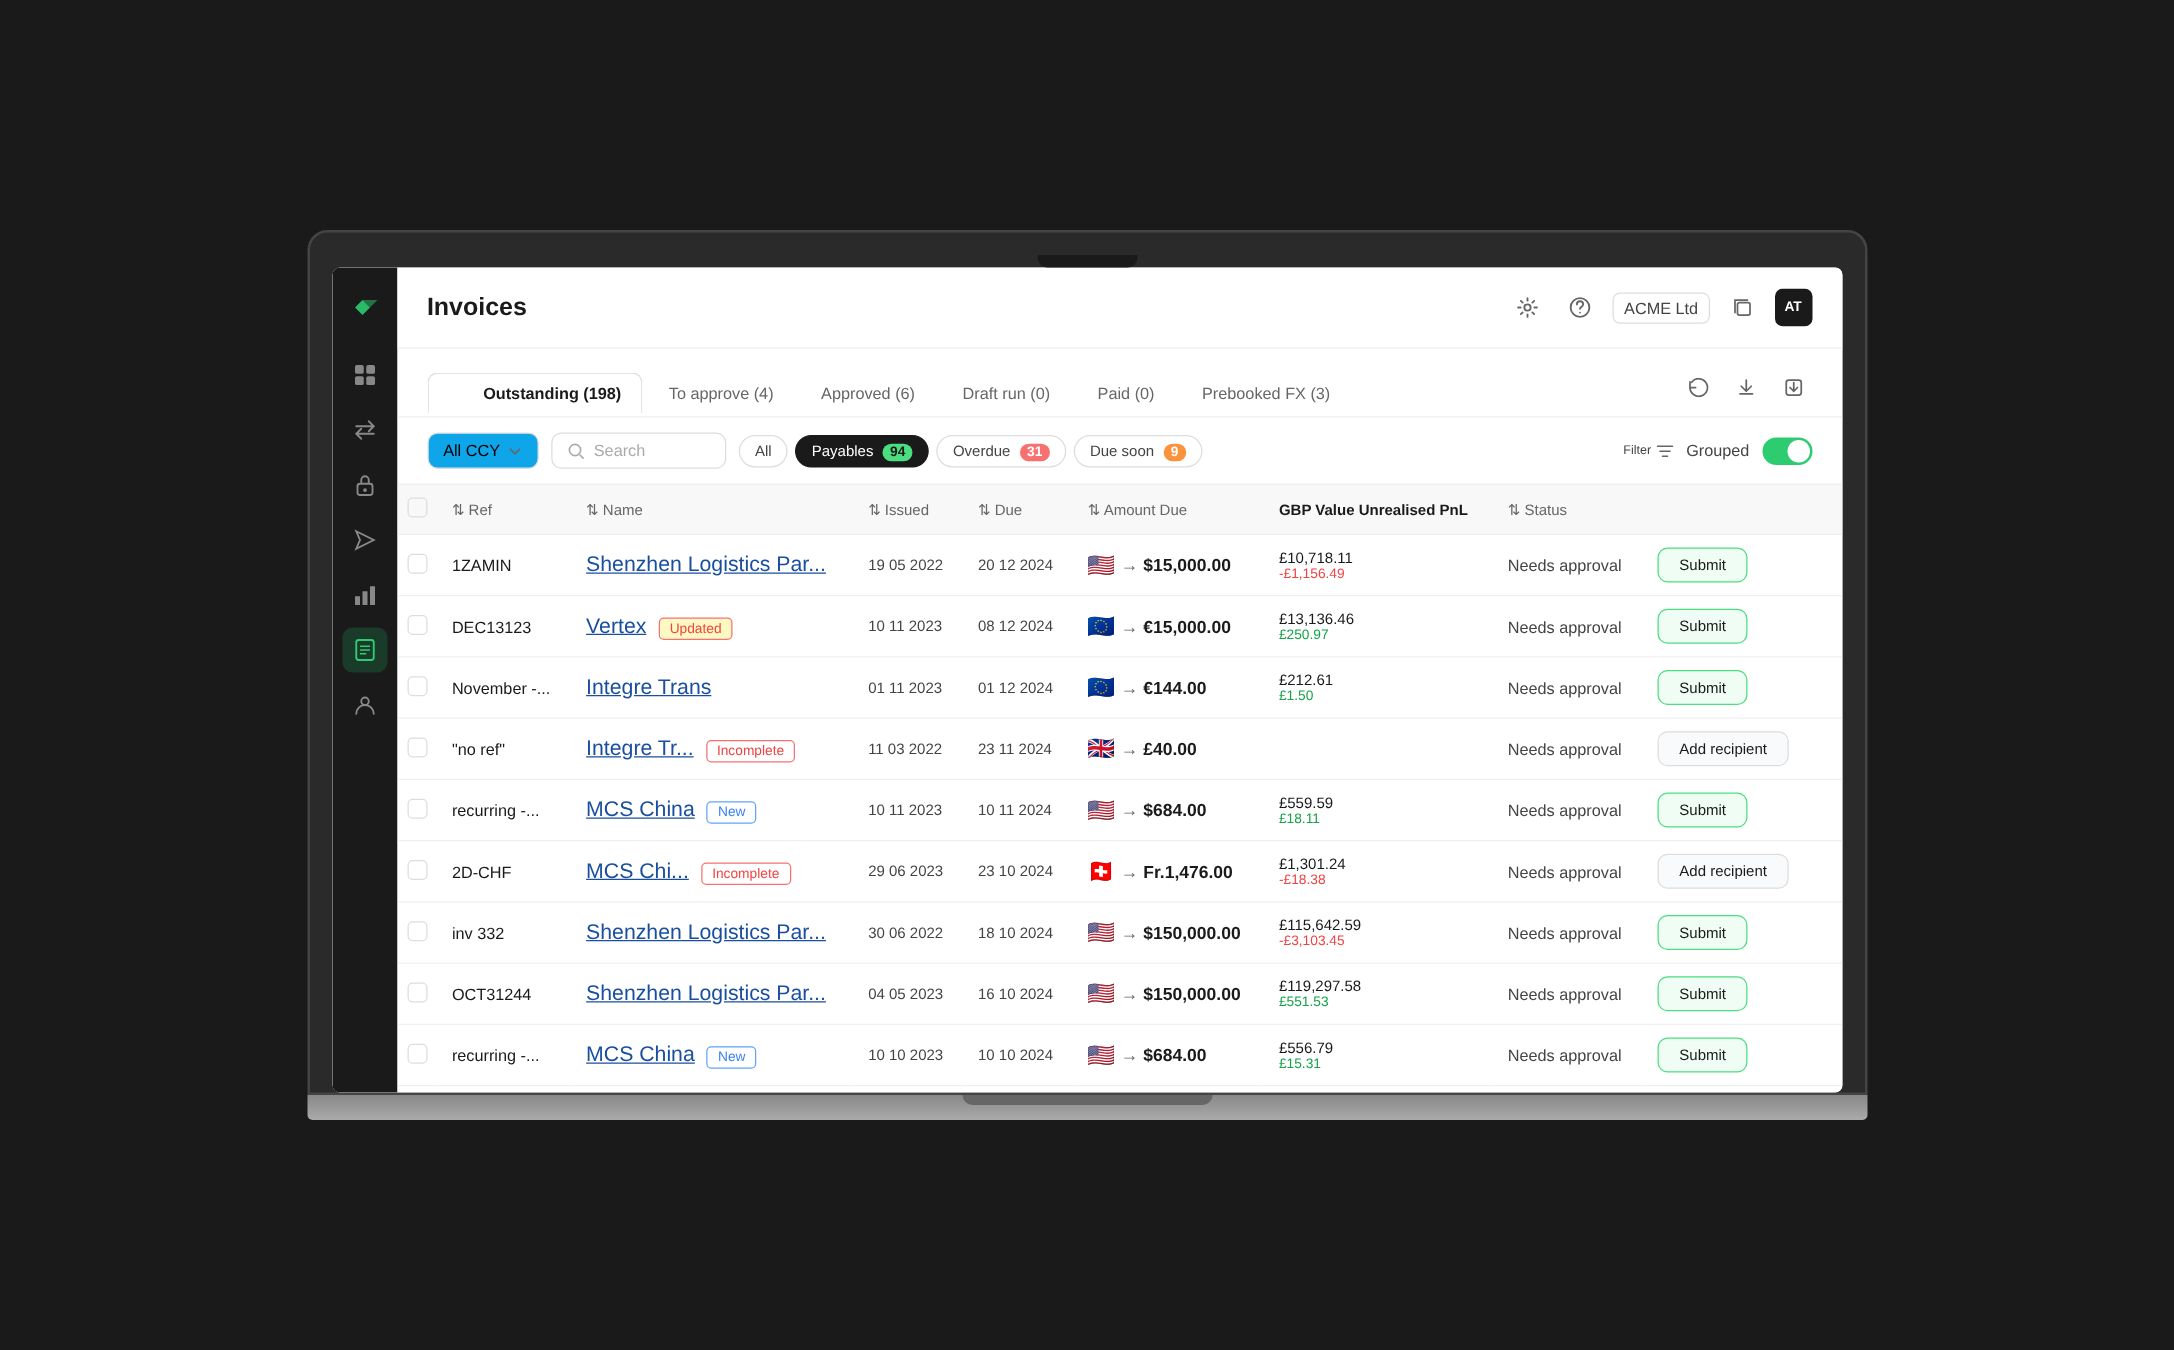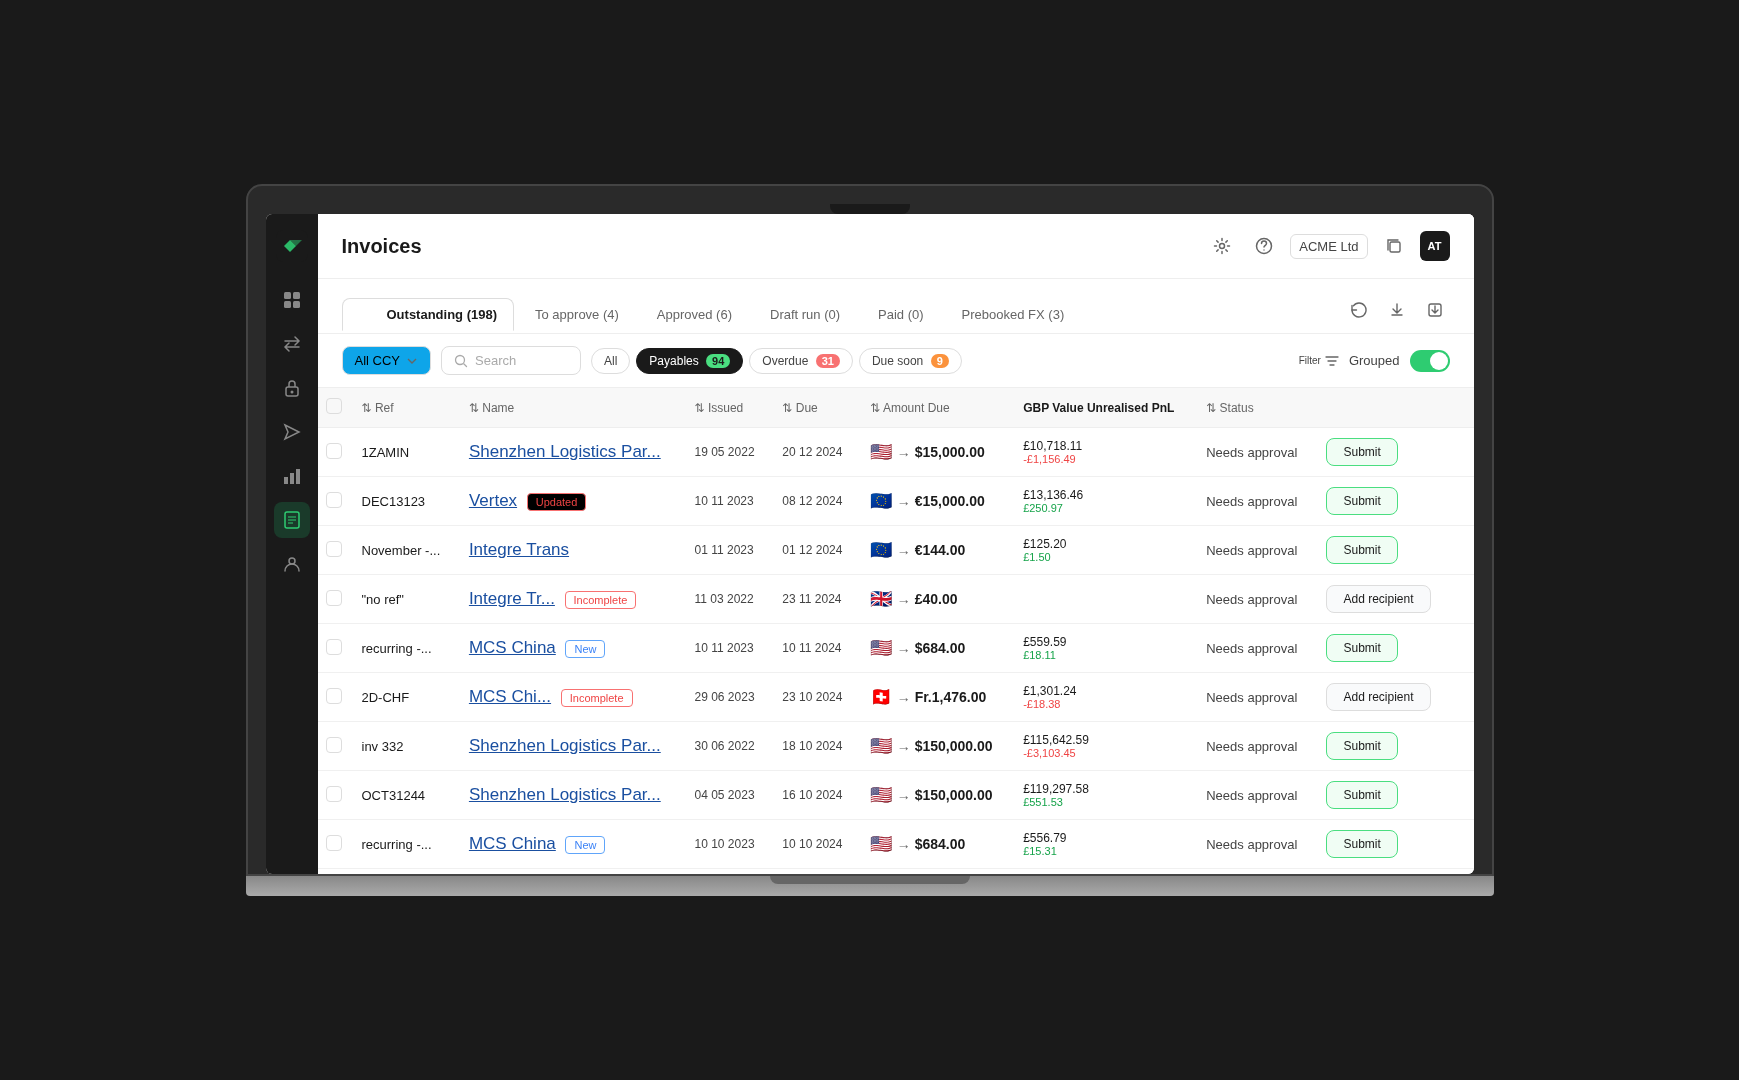--- a/index.html
+++ b/index.html
@@ -396,21 +396,21 @@
       padding: 2px 8px;
       border-radius: 4px;
       font-size: 11px;
       font-weight: 500;
       margin-left: 6px;
     }
 
     .badge-updated {
       border: 1px solid #f87171;
       color: #ef4444;
-      background: #000000;
+      background: #fef9c3;
     }
 
     .badge-incomplete {
       border: 1px solid #f87171;
       color: #ef4444;
       background: #fff;
     }
 
     .badge-new {
       border: 1px solid #60a5fa;
@@ -730,21 +730,21 @@
     <td class="date-cell">01 11 2023</td>
     <td class="date-cell">01 12 2024</td>
     <td>
       <div class="amount-cell">
         <span class="flag-emoji">🇪🇺</span>
         <span class="arrow-icon">→</span>
         <span>€144.00</span>
       </div>
     </td>
     <td>
-      <div class="gbp-value">£125.20</div>
+      <div class="gbp-value">£212.61</div>
       <div class="gbp-pnl positive">£1.50</div>
     </td>
     <td class="status-cell">Needs approval</td>
     <td>
       <button class="action-btn">Submit</button>
     </td>
     <td>
       
     </td>
   </tr>

